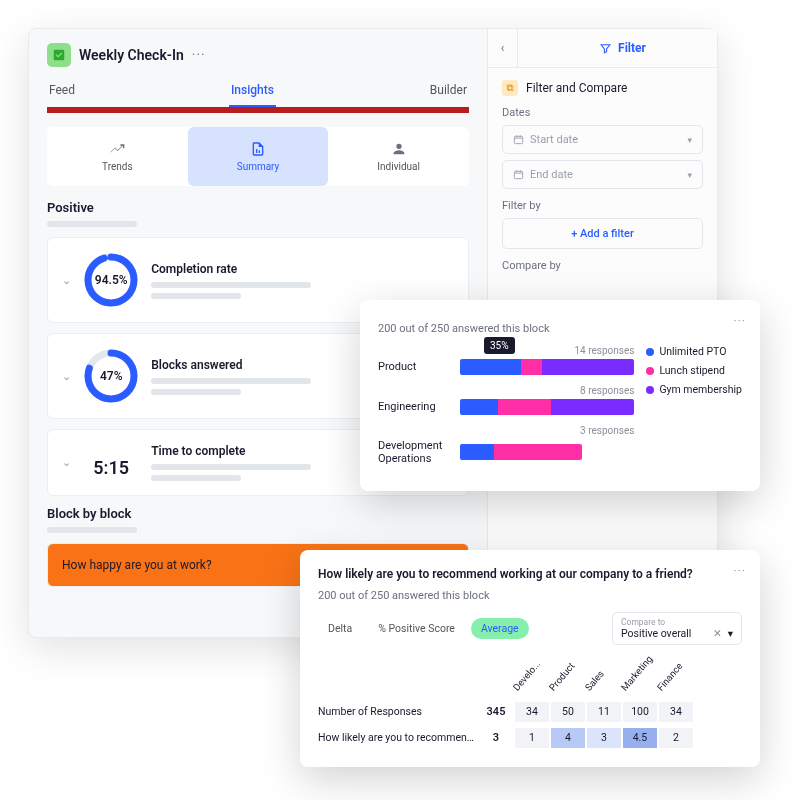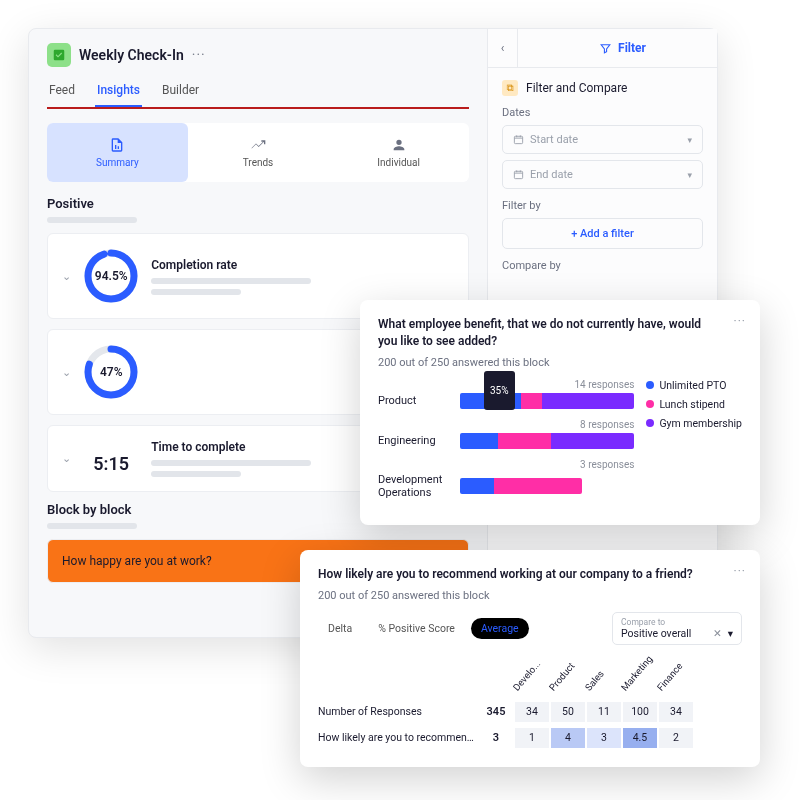--- a/index.html
+++ b/index.html
@@ -33,21 +33,21 @@
 .header-row { display: flex; align-items: center; gap: 8px; margin-bottom: 4px; }
 .app-icon {
   width: 24px; height: 24px;
   background: #8de089;
   border-radius: 5px;
   display: flex; align-items: center; justify-content: center;
 }
 .app-icon svg { width: 14px; height: 14px; fill: #2ea82e; }
 .page-title { font-weight: 600; font-size: 14px; }
 .more-dots { color: #7a7f8c; cursor: pointer; font-size: 14px; letter-spacing: 1px; }
-.tabs { display: flex; gap: 18px; border-bottom: 2px solid #b91c1c; margin-top: 10px; }
+.tabs { display: flex; gap: 18px; border-bottom: 6px solid #b91c1c; margin-top: 10px; justify-content: space-between; }
 .tab { padding: 6px 2px 8px; font-size: 12px; color: #555; cursor: pointer; }
 .tab.active { color: #2b5cff; border-bottom: 2px solid #2b5cff; font-weight: 500; }
 .segment-row {
   display: flex; gap: 0; margin: 14px 0;
   background: #fff; border-radius: 6px; padding: 0;
 }
 .segment {
   flex: 1;
   display: flex; flex-direction: column; align-items: center; justify-content: center;
   padding: 14px 0;
@@ -150,41 +150,41 @@
 .resp-count { font-size: 10px; color: #8a8f9a; text-align: right; margin-bottom: 3px; }
 .bar-line { display: flex; align-items: center; gap: 8px; }
 .row-label { font-size: 11px; width: 74px; line-height: 1.2; }
 .bar { flex: 1; display: flex; height: 16px; border-radius: 2px; overflow: hidden; }
 .seg-a { background: #2b5cff; }
 .seg-b { background: #ff2ea6; }
 .seg-c { background: #7a2bff; }
 .tooltip {
   position: absolute;
   background: #1a1a2e; color: #fff;
-  font-size: 10px; padding: 14px 6px; border-radius: 3px;
+  font-size: 10px; padding: 3px 6px; border-radius: 3px;
   top: -8px; left: 106px;
 }
 .tooltip::after {
   content: ""; position: absolute; bottom: -4px; left: 50%;
   margin-left: -4px;
   border: 4px solid transparent; border-top-color: #1a1a2e;
 }
 .legend { font-size: 10.5px; }
 .leg-item { display: flex; align-items: center; gap: 5px; margin-bottom: 6px; white-space: nowrap; }
 .dot { width: 8px; height: 8px; border-radius: 50%; }
 .card-more { position: absolute; top: 14px; right: 14px; color: #9aa0ab; cursor: pointer; letter-spacing: 1px; }
 
 
 .float-2 { top: 550px; left: 300px; width: 460px; }
 .chips { display: flex; gap: 6px; margin: 8px 0; align-items: center; }
 .chip {
   font-size: 10.5px; padding: 4px 10px;
   border-radius: 12px; color: #555; cursor: pointer;
 }
-.chip.active { background: #000000; color: #2b5cff; }
+.chip.active { background: #86efac; color: #2b5cff; }
 .compare-select {
   margin-left: auto;
   border: 1px solid #e3e6eb; border-radius: 5px;
   padding: 4px 8px;
   display: flex; flex-direction: column;
   font-size: 9px; cursor: pointer;
   min-width: 130px;
 }
 .compare-select .lbl { color: #9aa0ab; font-size: 8.5px; }
 .compare-select .val-row { display: flex; align-items: center; gap: 6px; font-size: 10.5px; }
@@ -233,31 +233,31 @@
       <div class="more-dots">···</div>
     </div>
 
     <div class="tabs">
       <div class="tab">Feed</div>
       <div class="tab active">Insights</div>
       <div class="tab">Builder</div>
     </div>
 
     <div class="segment-row">
+      <div class="segment">
+        <svg viewBox="0 0 24 24" fill="#6b7080">
+            <path d="M3 17l6-6 4 4 8-8v4h2V5h-6v2h2.6L13 13.6l-4-4L2 17z"></path>
+          </svg>
+        <span>Trends</span>
+      </div>
       <div class="segment active">
         <svg viewBox="0 0 24 24" fill="#2b5cff">
             <path d="M14 2H6a2 2 0 0 0-2 2v16a2 2 0 0 0 2 2h12a2 2 0 0 0 2-2V8l-6-6zM6 20V4h7v5h5v11H6zm3-8h2v6H9zm4 2h2v4h-2z"></path>
           </svg>
         <span>Summary</span>
-      </div>
-      <div class="segment">
-        <svg viewBox="0 0 24 24" fill="#6b7080">
-            <path d="M3 17l6-6 4 4 8-8v4h2V5h-6v2h2.6L13 13.6l-4-4L2 17z"></path>
-          </svg>
-        <span>Trends</span>
       </div>
       <div class="segment">
         <svg viewBox="0 0 24 24" fill="#6b7080">
             <path d="M12 12a4 4 0 1 0-4-4 4 4 0 0 0 4 4zm0 2c-3 0-8 1.5-8 4.5V20h16v-1.5c0-3-5-4.5-8-4.5z"></path>
           </svg>
         <span>Individual</span>
       </div>
     </div>
 
     <div class="section-title">Positive</div>
@@ -280,20 +280,25 @@
     </div>
 
     <div class="stat-card">
       <div class="chev">⌄</div>
       <div class="ring-wrap">
         <svg width="56" height="56">
             <circle class="ring-bg" cx="28" cy="28" r="23" fill="none" stroke-width="7"></circle>
             <circle class="ring-fg" cx="28" cy="28" r="23" fill="none" stroke-width="7" stroke-dasharray="144.5" stroke-dashoffset="28.9"></circle>
           </svg>
         <div class="ring-label">47%</div>
+      </div>
+      <div class="stat-body">
+        <div class="stat-title">Blocks answered</div>
+        <div class="skel stat-skel-1"></div>
+        <div class="skel stat-skel-2"></div>
       </div>
     </div>
 
     <div class="stat-card">
       <div class="chev">⌄</div>
       <div class="time-big">5:15</div>
       <div class="stat-body">
         <div class="stat-title">Time to complete</div>
         <div class="skel stat-skel-1"></div>
         <div class="skel stat-skel-2"></div>
@@ -343,21 +348,20 @@
       <div class="add-filter">
         <span>+  Add a filter</span>
       </div>
       <div class="field-label">Compare by</div>
     </div>
   </div>
 </div>
 
 <div class="float-card float-1">
   <div class="card-more">···</div>
-  <div class="q-title">What employee benefit, that we do not currently have, would you like to see added?</div>
   <div class="q-sub">200 out of 250 answered this block</div>
   <div class="chart-area">
     <div class="chart-rows">
       <div class="chart-row">
         <div class="tooltip">35%</div>
         <div class="resp-count">14 responses</div>
         <div class="bar-line">
           <div class="row-label">Product</div>
           <div class="bar">
             <div class="seg-a" style="width:35%"></div>

